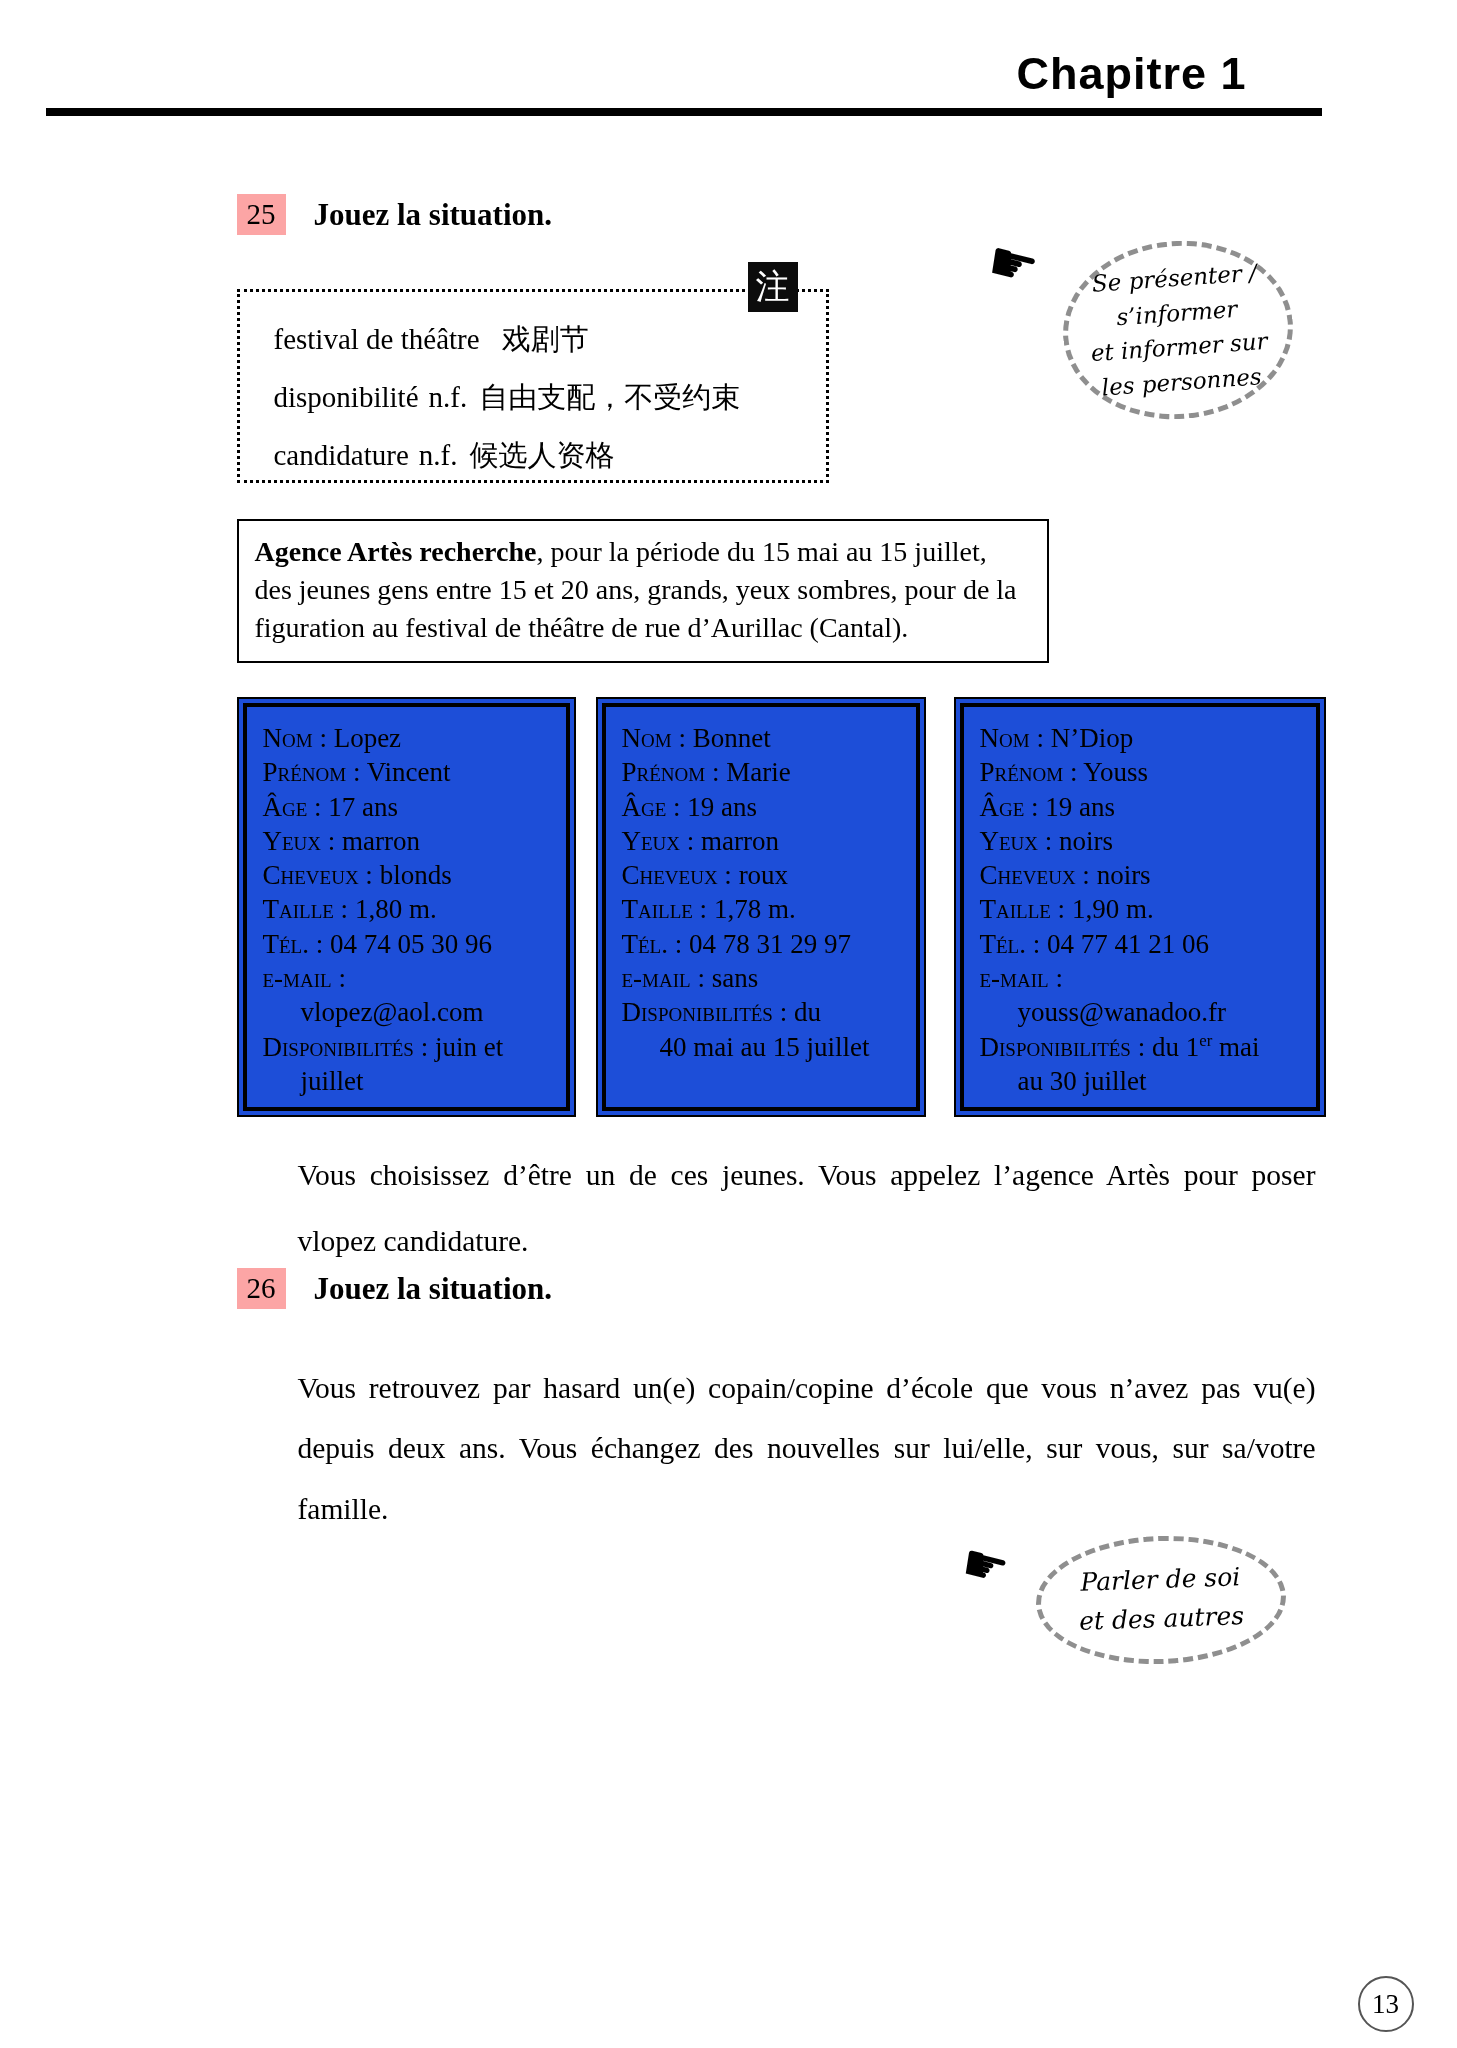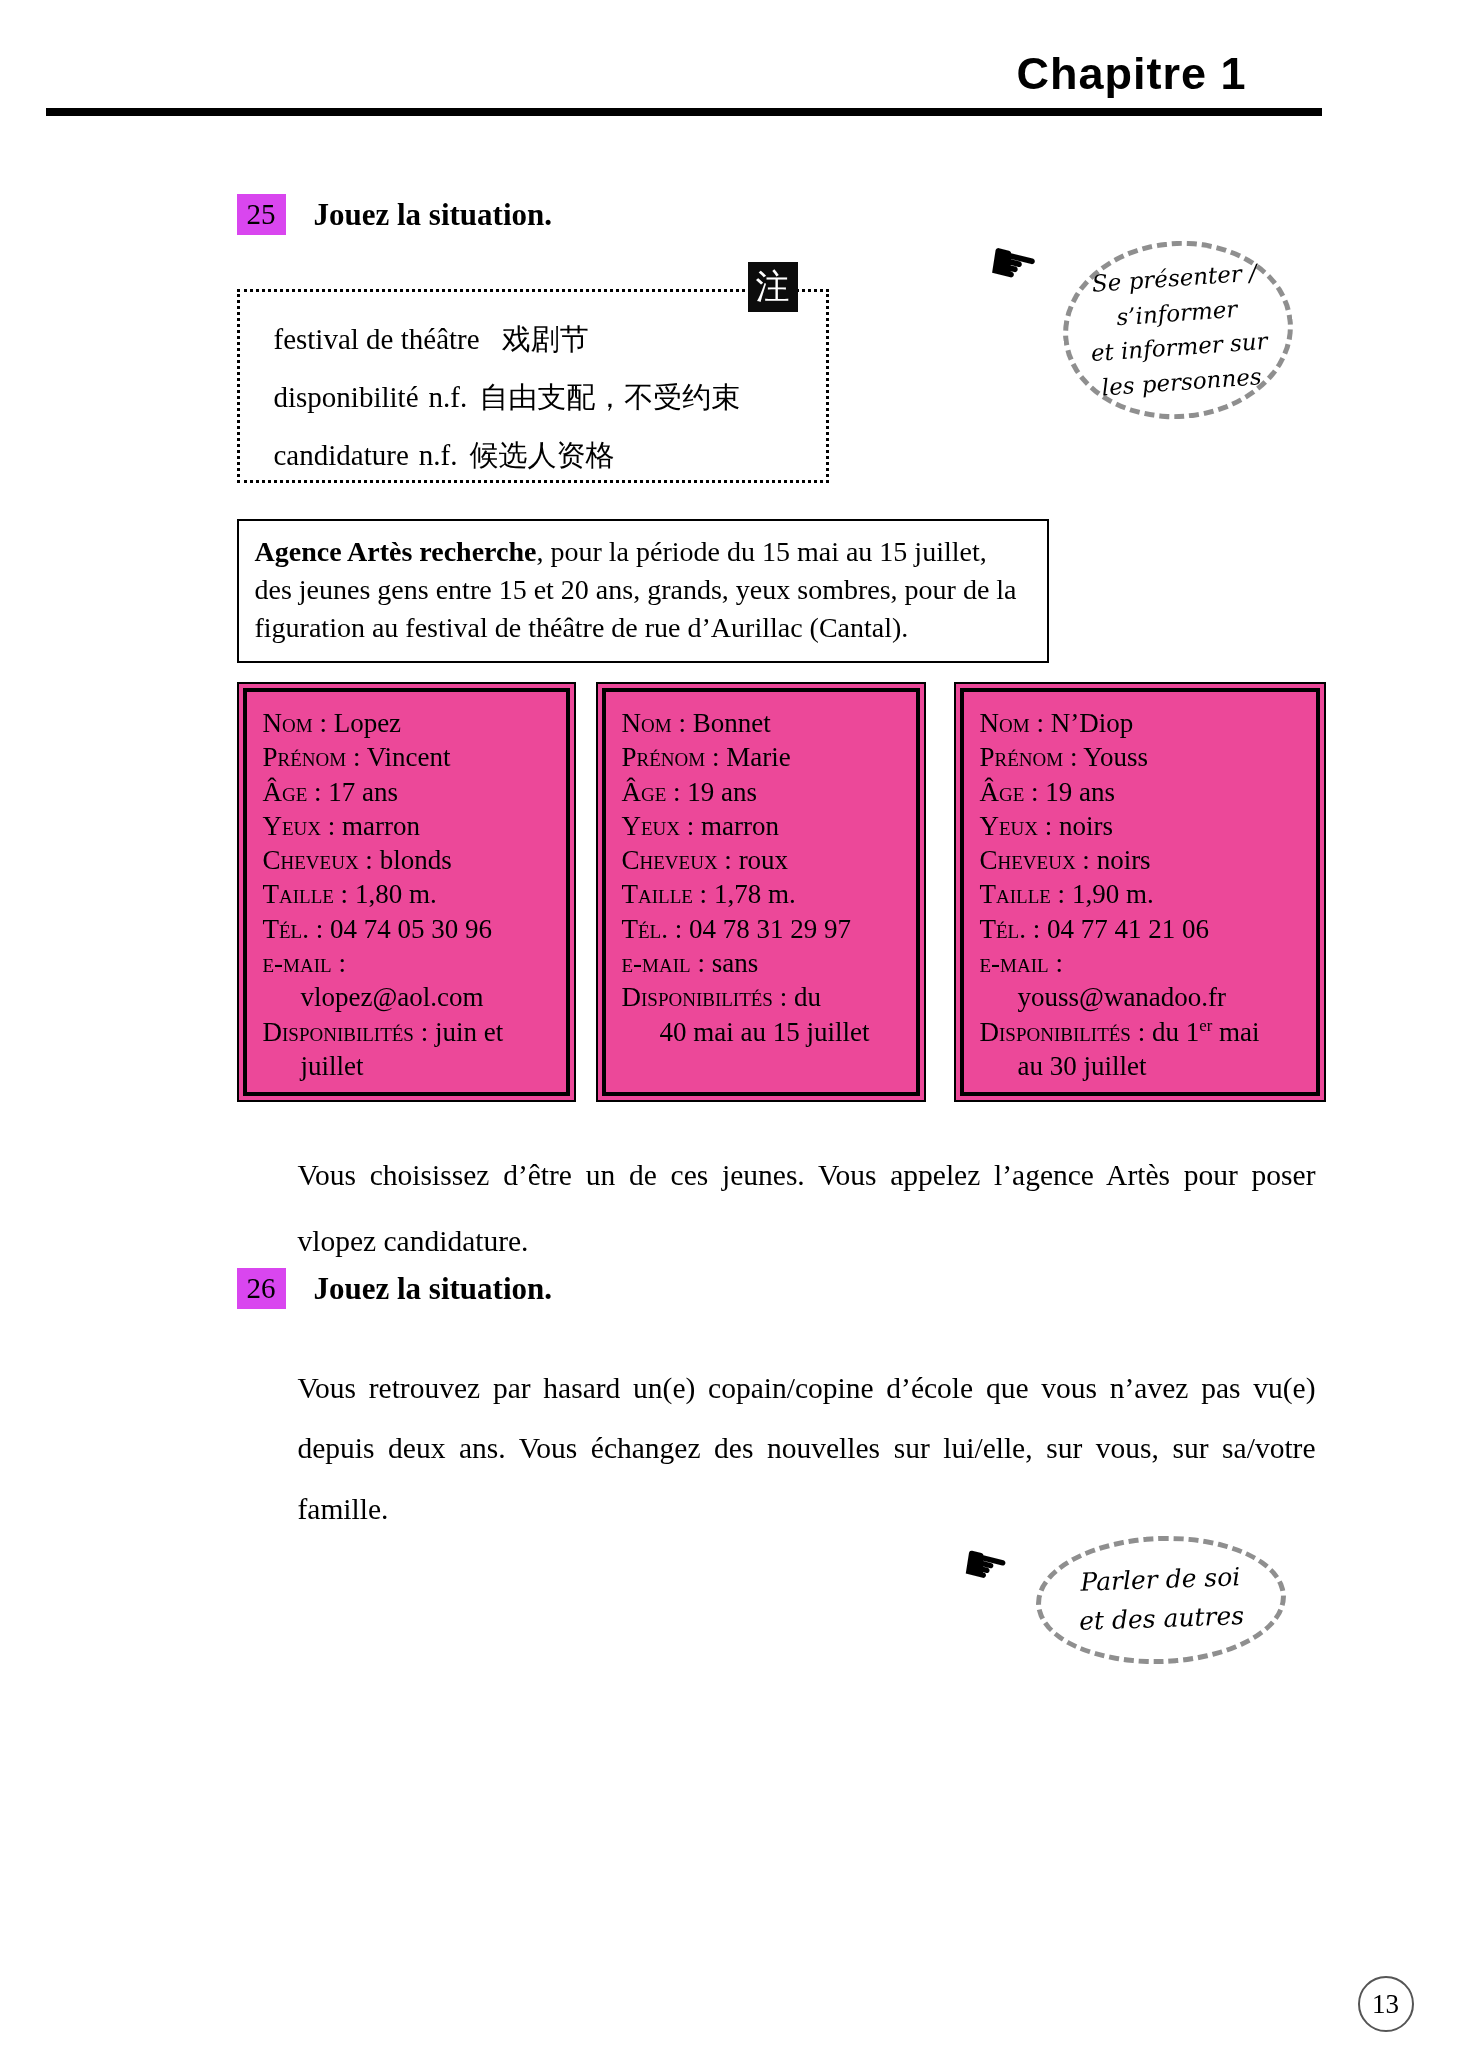--- a/index.html
+++ b/index.html
@@ -7,21 +7,21 @@
   body { font-family:"Liberation Serif", serif; color:#000; }
   .page { position:relative; width:1386px; height:2048px; background:#fff; overflow:hidden; margin:0 auto;padding-left:48px; }
 
   .chapter-title { position:absolute; top:48px; right:175px; font-family:"Liberation Sans", sans-serif;
                    font-size:45px; font-weight:bold; letter-spacing:1px; }
   .header-rule { position:absolute; top:108px; left:10px; width:1276px; height:8px; background:#000; }
 
   .ex-heading { position:absolute; left:201px; display:flex; align-items:center; }
   .ex25-heading { top:194px; }
   .ex26-heading { top:1268px;text-align:center; }
-  .ex-num { background:#d946ef; font-size:29px; padding:4px 10px; display:inline-block; }
+  .ex-num { background:#fca5a5; font-size:29px; padding:4px 10px; display:inline-block; }
   .ex-title { font-size:31px; font-weight:bold; margin-left:28px; }
 
   .vocab-box { position:absolute; left:201px; top:289px; width:592px; height:194px;
                border:3px dotted #000; padding:28px 0 0 34px; }
   .vocab-row { font-size:29px; margin-bottom:18px; white-space:nowrap; }
   .vocab-pos { margin-left:10px; }
   .vocab-zh  { margin-left:12px; font-family:"DejaVu Sans", sans-serif; }
   .note-badge { position:absolute; left:712px; top:262px; width:50px; height:50px; background:#0c0c0c;
                 color:#fff; font-size:34px; display:flex; align-items:center; justify-content:center;
                 font-family:"DejaVu Sans", sans-serif; }
@@ -33,21 +33,21 @@
   .goal-badge-2 { left:1000px; top:1536px; width:250px; height:128px; font-size:25px; line-height:1.55; transform:rotate(-2deg); }
   .hand-icon { position:absolute; color:#000; font-family:"DejaVu Sans", sans-serif; }
   .hand-1 { left:952px; top:232px; font-size:56px; transform:rotate(14deg); }
   .hand-2 { left:926px; top:1536px; font-size:52px; transform:rotate(14deg); }
 
   .announce-box { position:absolute; left:201px; top:519px; width:812px; border:2px solid #000;
                   padding:12px 18px 14px 16px; font-size:28px; line-height:1.36; }
   .announce-lead { font-weight:bold; }
 
   .cards-row { position:absolute; left:201px; top:682px; width:1090px; height:420px; }
-  .card { position:absolute; top:0; height:420px; border:2px solid #000; padding:4px; background:#ec4899; }
+  .card { position:absolute; top:15px; height:420px; border:2px solid #000; padding:4px; background:#1d4ed8; }
   .card-1 { left:0;    width:339px; }
   .card-2 { left:359px; width:330px; }
   .card-3 { left:717px; width:372px; }
   .card-inner { border:4px solid #000; width:100%; height:100%; padding:14px 8px 0 16px; }
   .card-field { font-size:27px; line-height:1.27; padding-left:38px; text-indent:-38px; }
   .field-label { font-variant:small-caps; }
   .card-field sup { font-size:0.62em; }
 
   .para { position:absolute; left:262px; width:1018px; font-size:29.5px; text-align:justify; }
   .closing-para { top:1142px; line-height:2.24; }

